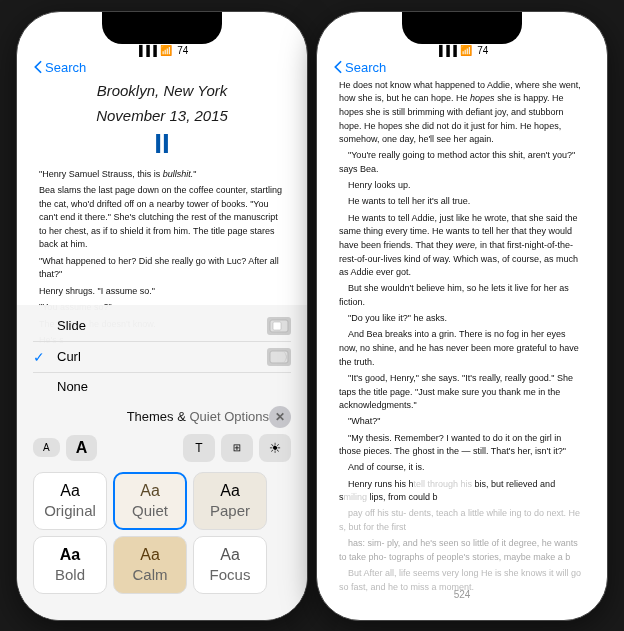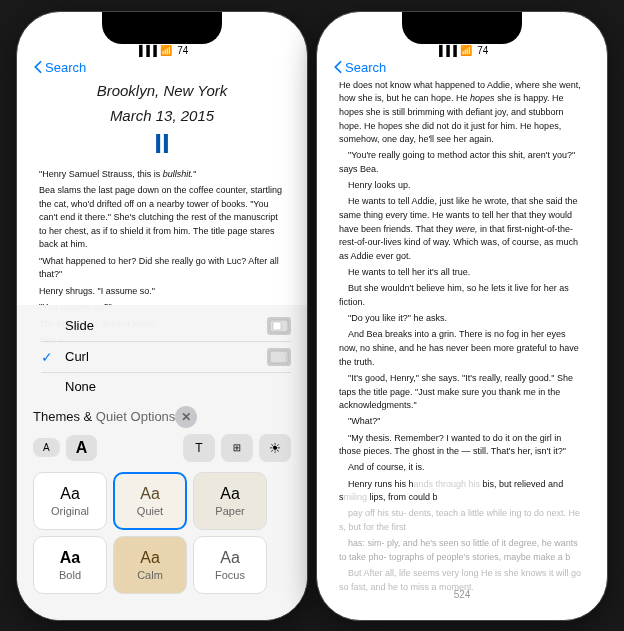--- a/index.html
+++ b/index.html
@@ -135,21 +135,20 @@
     .transition-options {
       padding: 6px 16px 0;
     }
     .transition-item {
       display: flex;
       align-items: center;
       justify-content: space-between;
       padding: 6px 0;
       font-size: 13px;
       border-bottom: 0.5px solid #ddd;
-      margin-left: 8px;
     }
     .transition-item:last-child {
       border-bottom: none;
     }
     .transition-left {
       display: flex;
       align-items: center;
       gap: 8px;
     }
     .checkmark {
@@ -164,21 +163,21 @@
       border-radius: 3px;
       display: flex;
       align-items: center;
       justify-content: center;
       font-size: 8px;
     }
     
     .themes-header {
       display: flex;
       align-items: center;
-      justify-content: flex-start;
+      justify-content: flex-end;
       padding: 6px 16px 2px;
     }
     .themes-title {
       font-size: 13px;
       font-weight: 500;
       color: #111;
     }
     .close-btn {
       width: 22px;
       height: 22px;
@@ -246,21 +245,21 @@
     }
     .theme-card.selected {
       border-color: #007aff;
       border-width: 2px;
     }
     .theme-card .aa {
       font-size: 16px;
       font-weight: 500;
     }
     .theme-card .label {
-      font-size: 11px;
+      font-size: 15px;
       color: #666;
     }
     
     .theme-original { background: #fff; }
     .theme-quiet { background: #f5f0e8; }
     .theme-quiet .aa { color: #5c4a2a; }
     .theme-paper { background: #ede8de; }
     .theme-bold { background: #fff; }
     .theme-bold .aa { font-weight: 800; }
     .theme-calm { background: #e8d5b0; }
@@ -315,21 +314,21 @@
           <svg viewBox="0 0 10 16" fill="none">
               <path d="M8 2L2 8L8 14" stroke="#007aff" stroke-width="2" stroke-linecap="round"></path>
             </svg>
           <span>Search</span>
         </div>
       </div>
 
       <div class="book-content">
         <div class="book-header">
           <div class="book-location">Brooklyn, New York</div>
-          <div class="book-location">March 13, 2015</div>
+          <div class="book-location">November 13, 2015</div>
           <div class="chapter-num">II</div>
         </div>
         <div class="book-text">
           <p>"Henry Samuel Strauss, this is <em>bullshit.</em>"</p>
           <p>Bea slams the last page down on the coffee counter, startling the cat, who'd drifted off on a nearby tower of books. "You can't end it there." She's clutching the rest of the manuscript to her chest, as if to shield it from him. The title page stares back at him.</p>
           <p>"What happened to her? Did she really go with Luc? After all that?"</p>
           <p>Henry shrugs. "I assume so."</p>
           <p>"You assume so?"</p>
           <p>The truth is, he doesn't know.</p>
           <p>He's s</p>
@@ -440,30 +439,30 @@
               <path d="M8 2L2 8L8 14" stroke="#007aff" stroke-width="2" stroke-linecap="round"></path>
             </svg>
           <span>Search</span>
         </div>
       </div>
 
       <div class="phone-2-content">
         <p style="text-indent:0">He does not know what happened to Addie, where she went, how she is, but he can hope. He <em>hopes</em> she is happy. He hopes she is still brimming with defiant joy, and stubborn hope. He hopes she did not do it just for him. He hopes, somehow, one day, he'll see her again.</p>
         <p>"You're really going to method actor this shit, aren't you?" says Bea.</p>
         <p>Henry looks up.</p>
+        <p>He wants to tell her it's all true.</p>
         <p>He wants to tell Addie, just like he wrote, that she said the same thing every time. He wants to tell her that they would have been friends. That they <em>were,</em> in that first-night-of-the-rest-of-our-lives kind of way. Which was, of course, as much as Addie ever got.</p>
-        <p>He wants to tell her it's all true.</p>
         <p>But she wouldn't believe him, so he lets it live for her as fiction.</p>
         <p>"Do you like it?" he asks.</p>
         <p>And Bea breaks into a grin. There is no fog in her eyes now, no shine, and he has never been more grateful to have the truth.</p>
         <p>"It's good, Henry," she says. "It's really, really good." She taps the title page. "Just make sure you thank me in the acknowledgments."</p>
         <p>"What?"</p>
         <p>"My thesis. Remember? I wanted to do it on the girl in those pieces. The ghost in the — still. That's her, isn't it?"</p>
         <p>And of course, it is.</p>
-        <p>Henry runs his h<span style="color:#ccc">ands through his</span> bis, but relieved and s<span style="color:#ccc">miling</span> lips, from could b</p>
+        <p>Henry runs his h<span style="color:#ccc">tell through his</span> bis, but relieved and s<span style="color:#ccc">miling</span> lips, from could b</p>
         <p style="color:#bbb">pay off his stu- dents, teach a little while ing to do next. He s, but for the first</p>
         <p style="color:#aaa">has: sim- ply, and he's seen so little of it degree, he wants to take pho- tographs of people's stories, maybe make a b</p>
         <p style="color:#bbb">But After all, life seems very long He is she knows it will go so fast, and he to miss a moment.</p>
       </div>
       <div class="page-num">524</div>
     </div>
   </div>
 
 </div>
 

